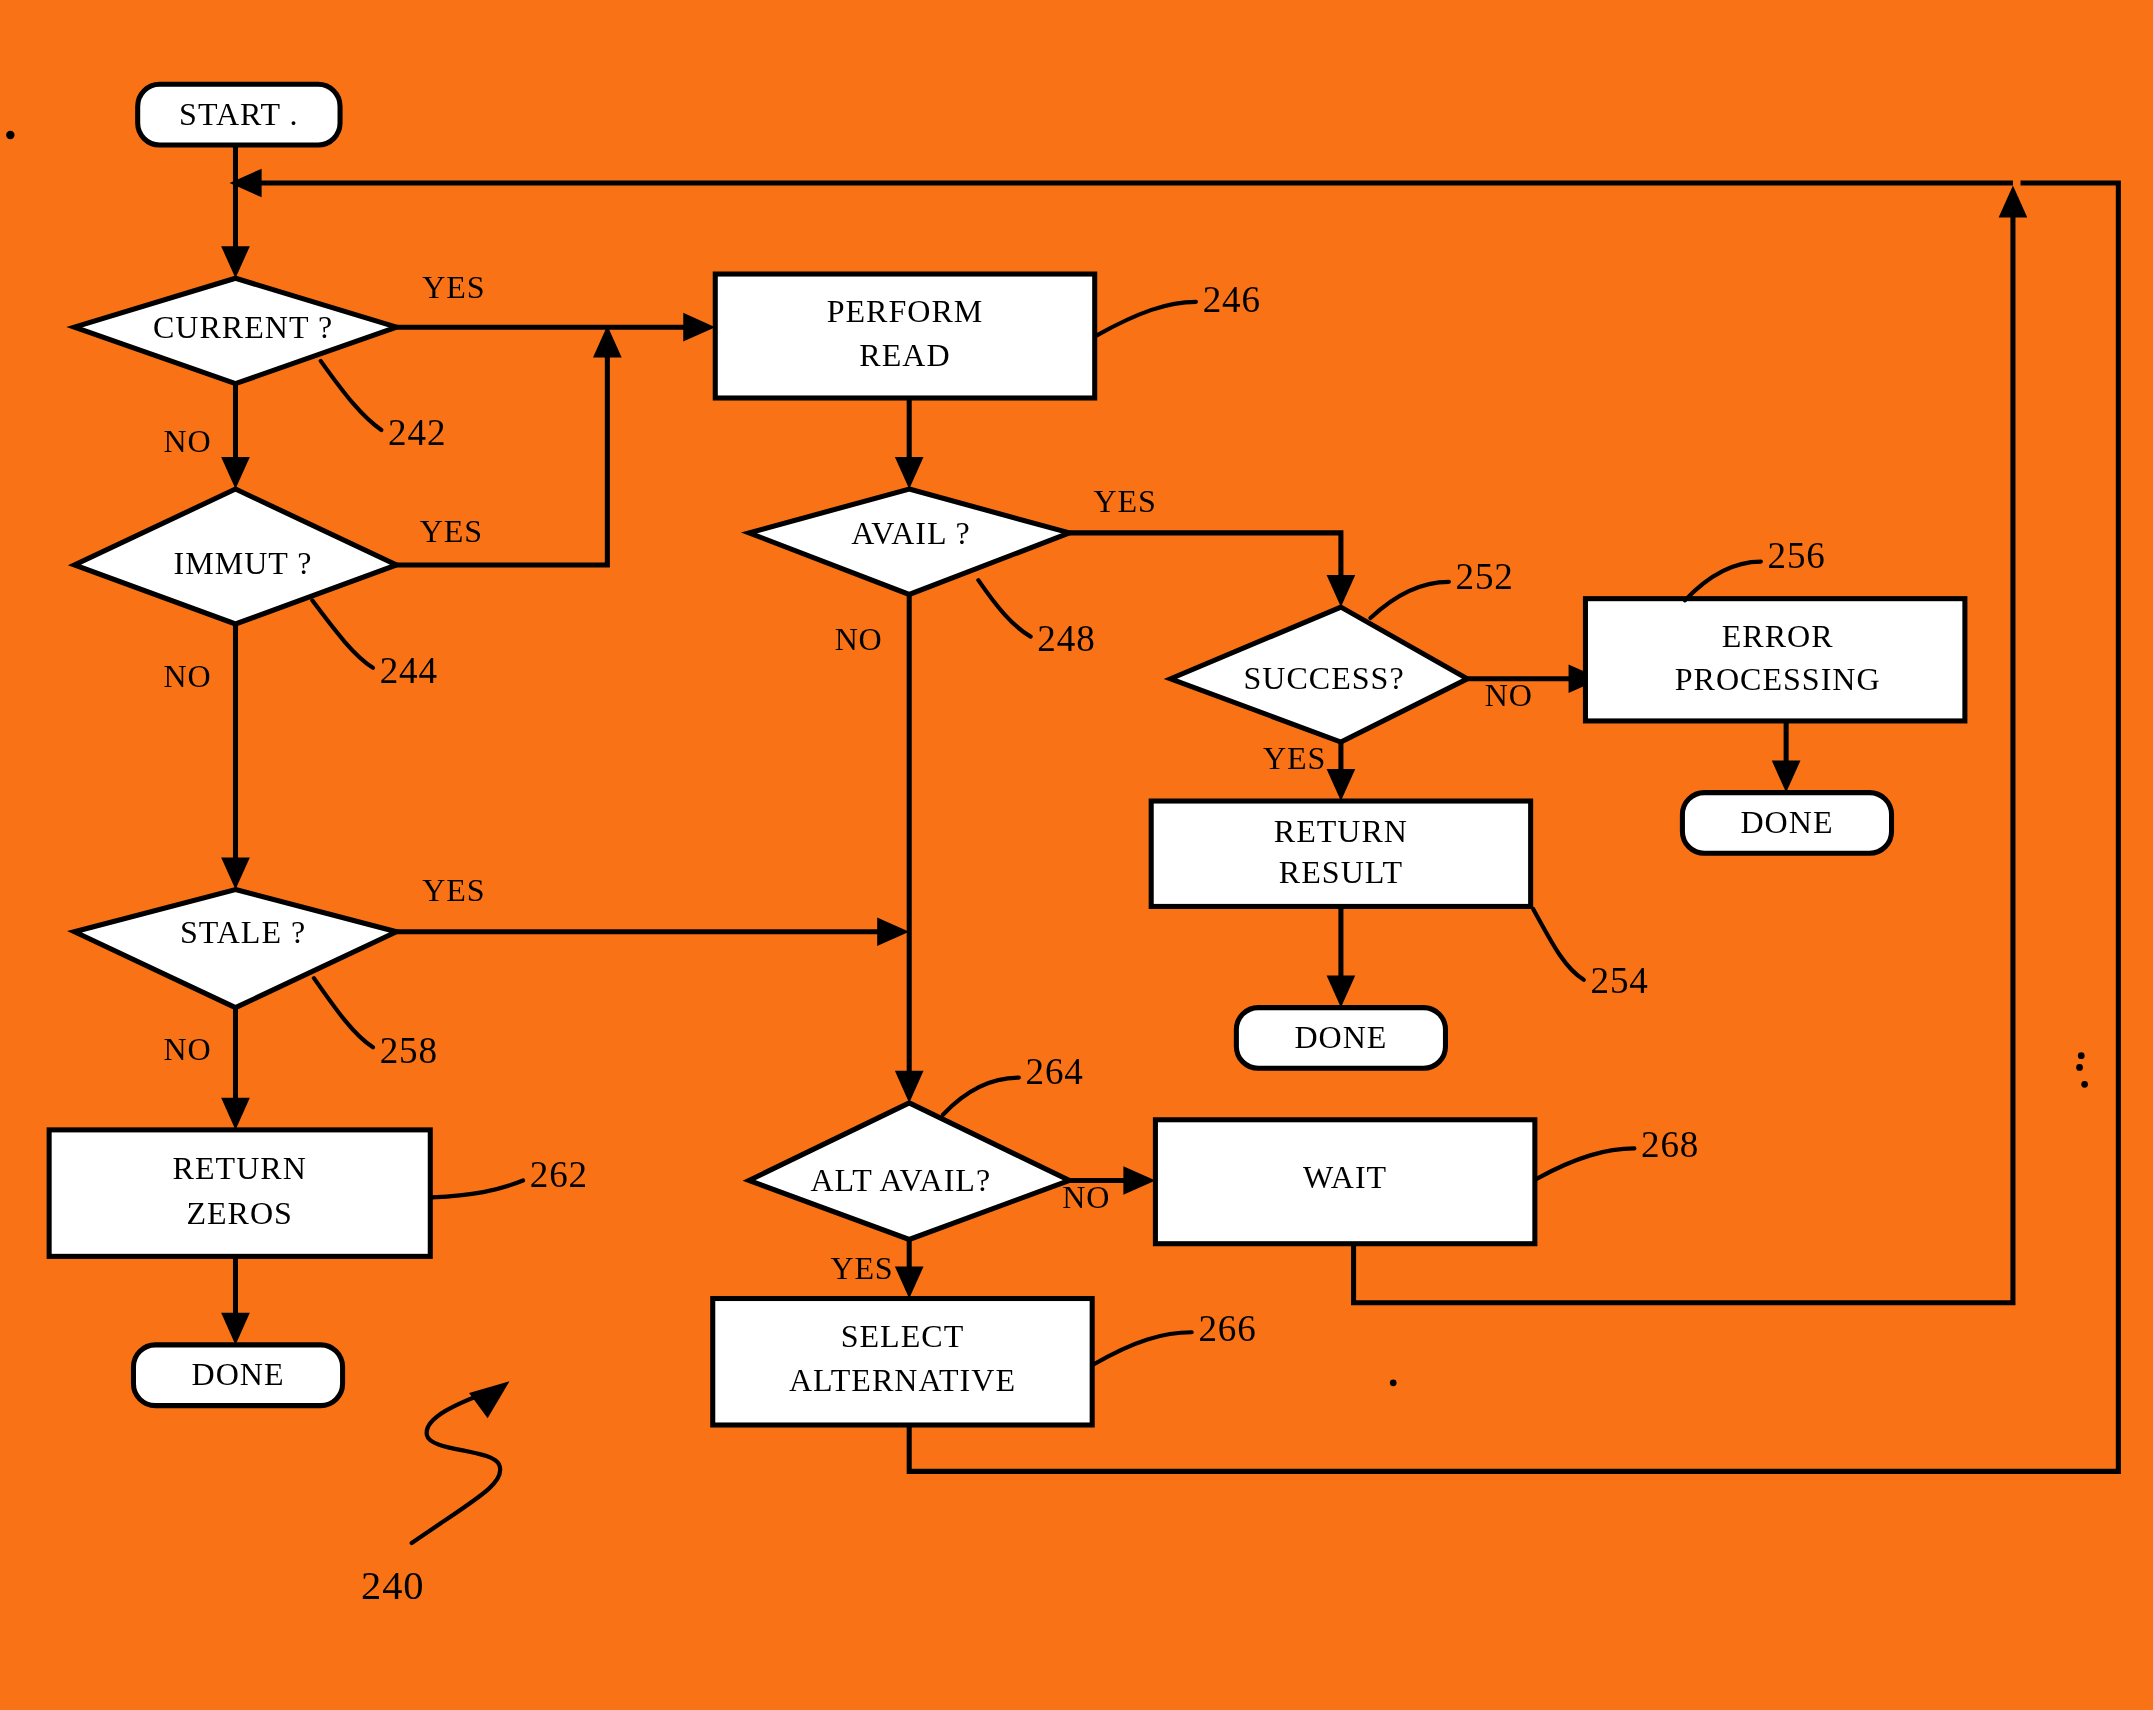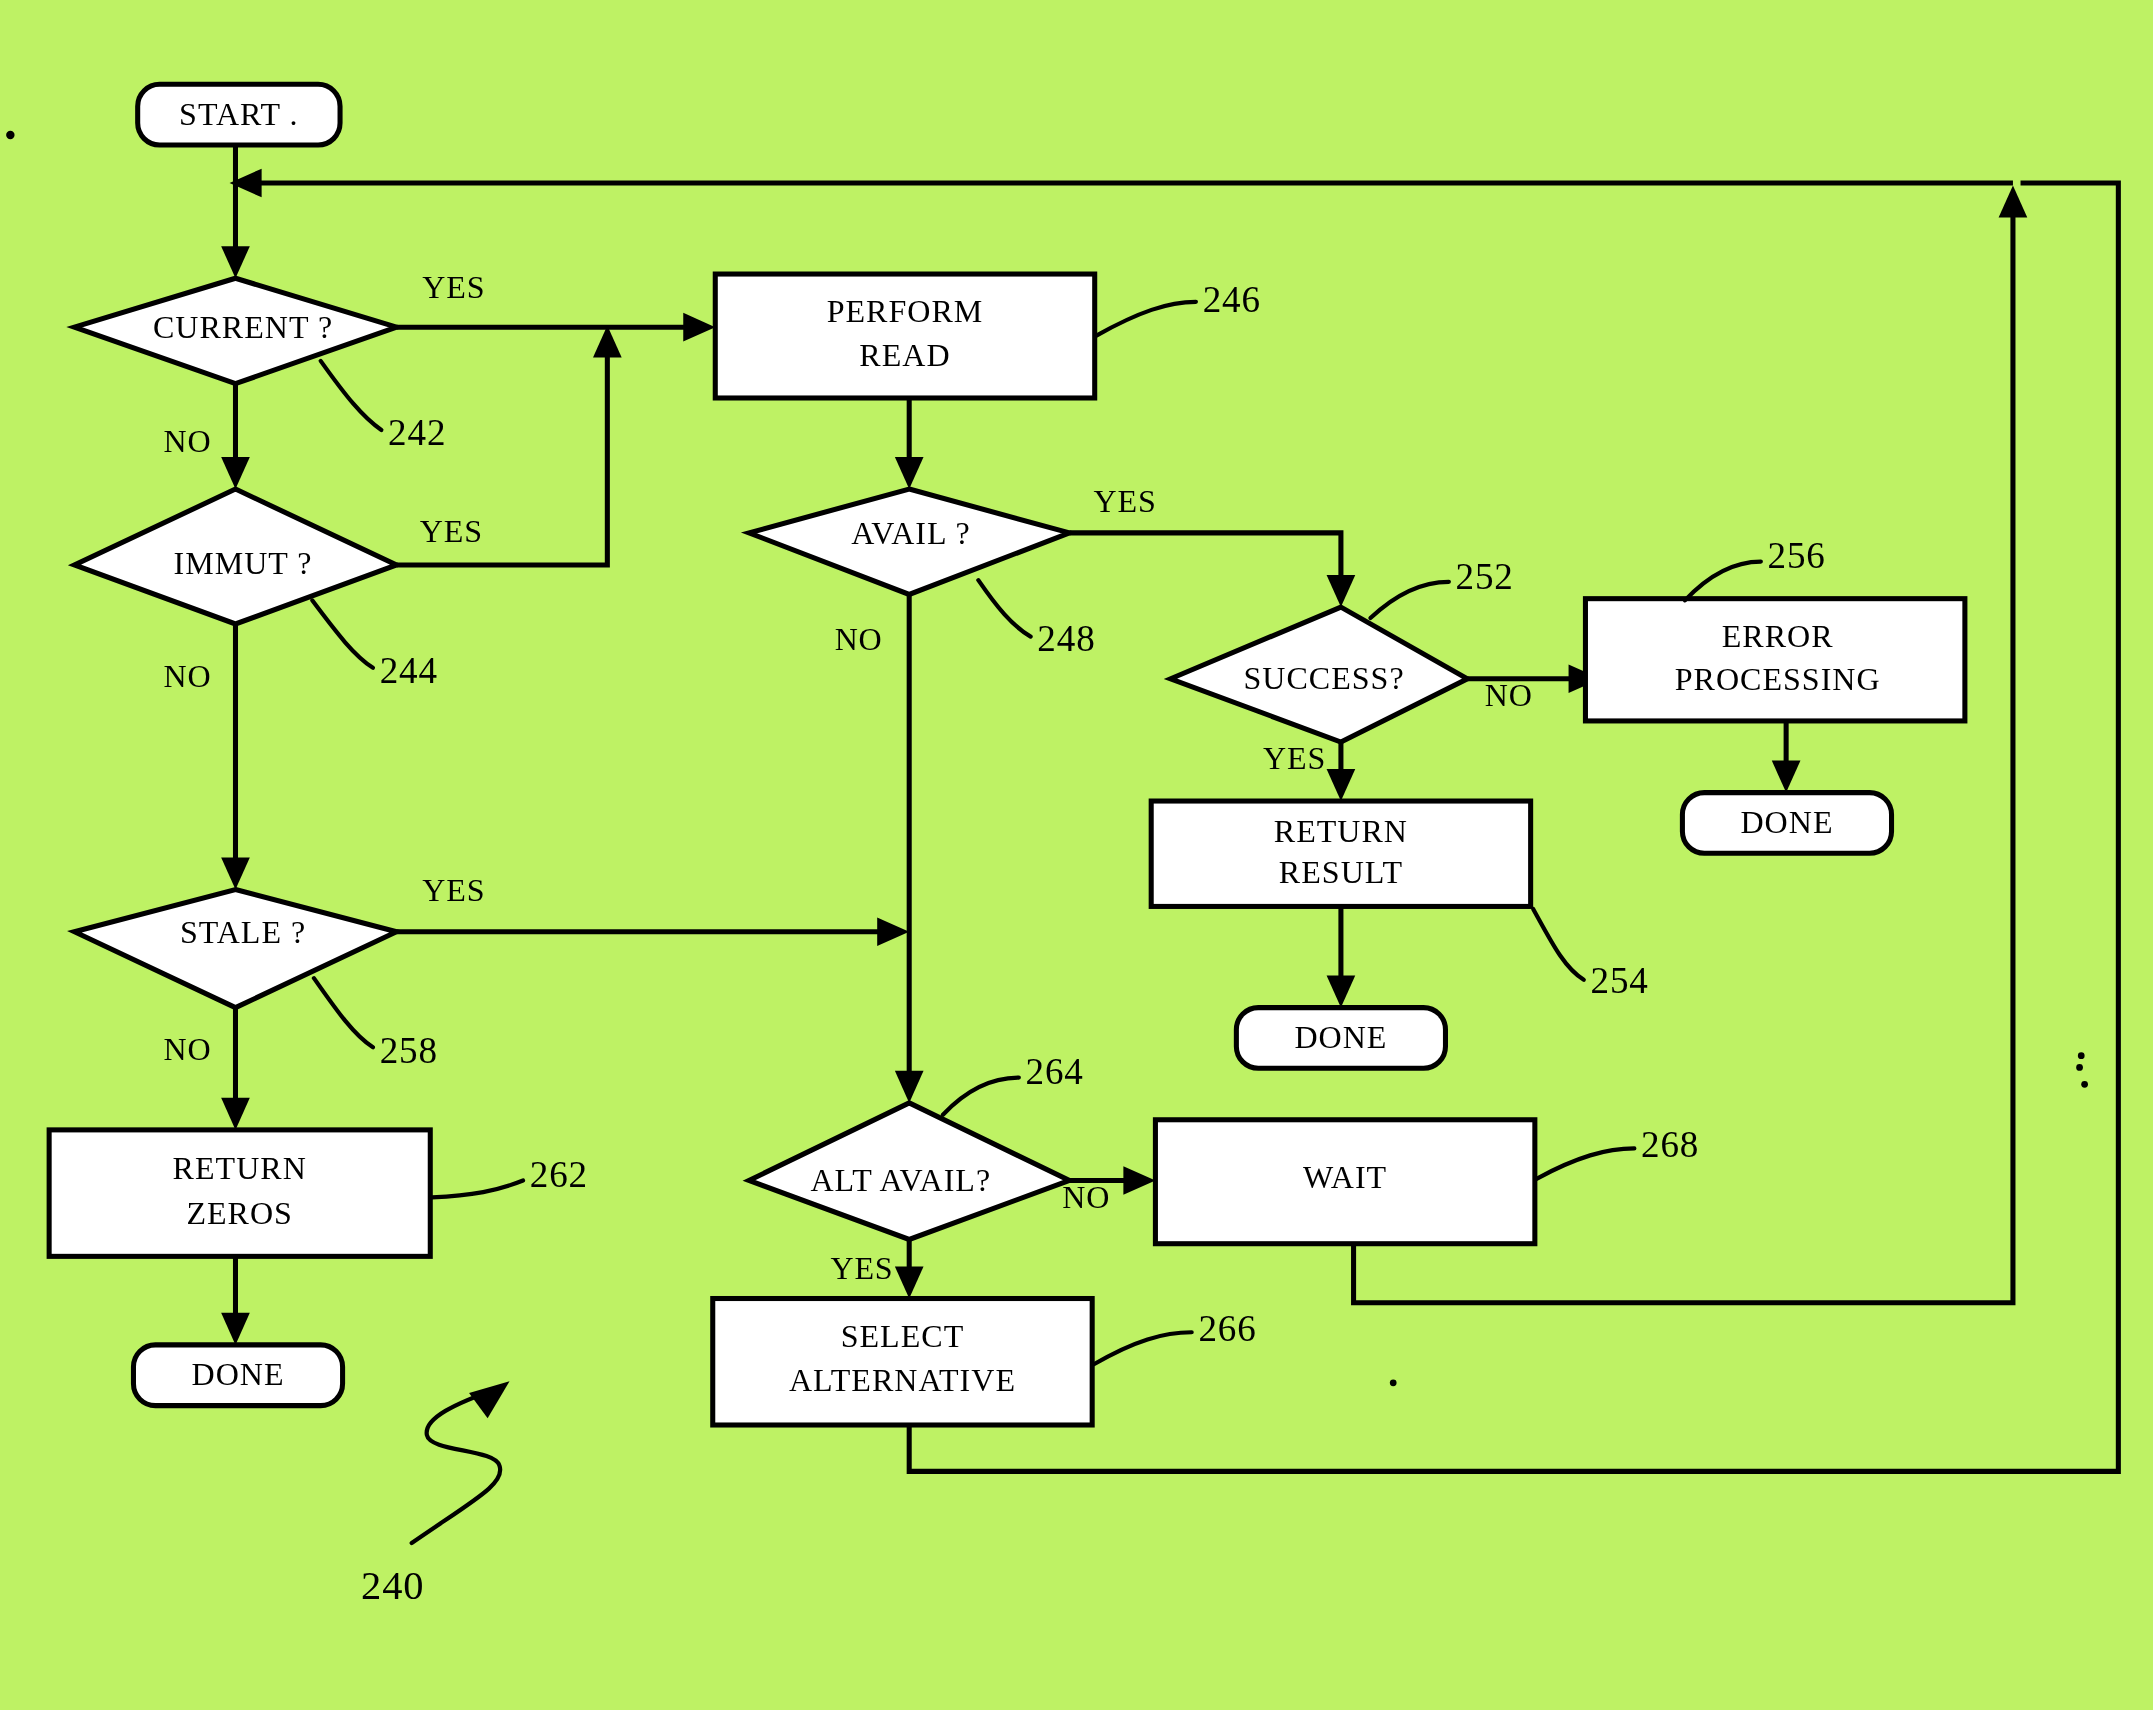--- a/index.html
+++ b/index.html
@@ -4,21 +4,21 @@
 <style>
   html, body {
     margin: 0;
     padding: 0;
     background: #ffffff;
   }
   #diagram-root {
     position: relative;
     width: 2154px;
     height: 1710px;
-    background: #bef264;
+    background: #f97316;
     font-family: "Liberation Serif", "DejaVu Serif", serif;
   }
   svg#flowchart-svg {
     position: absolute;
     top: 0;
     left: 0;
     width: 2154px;
     height: 1710px;
   }
   .shape-fill {

